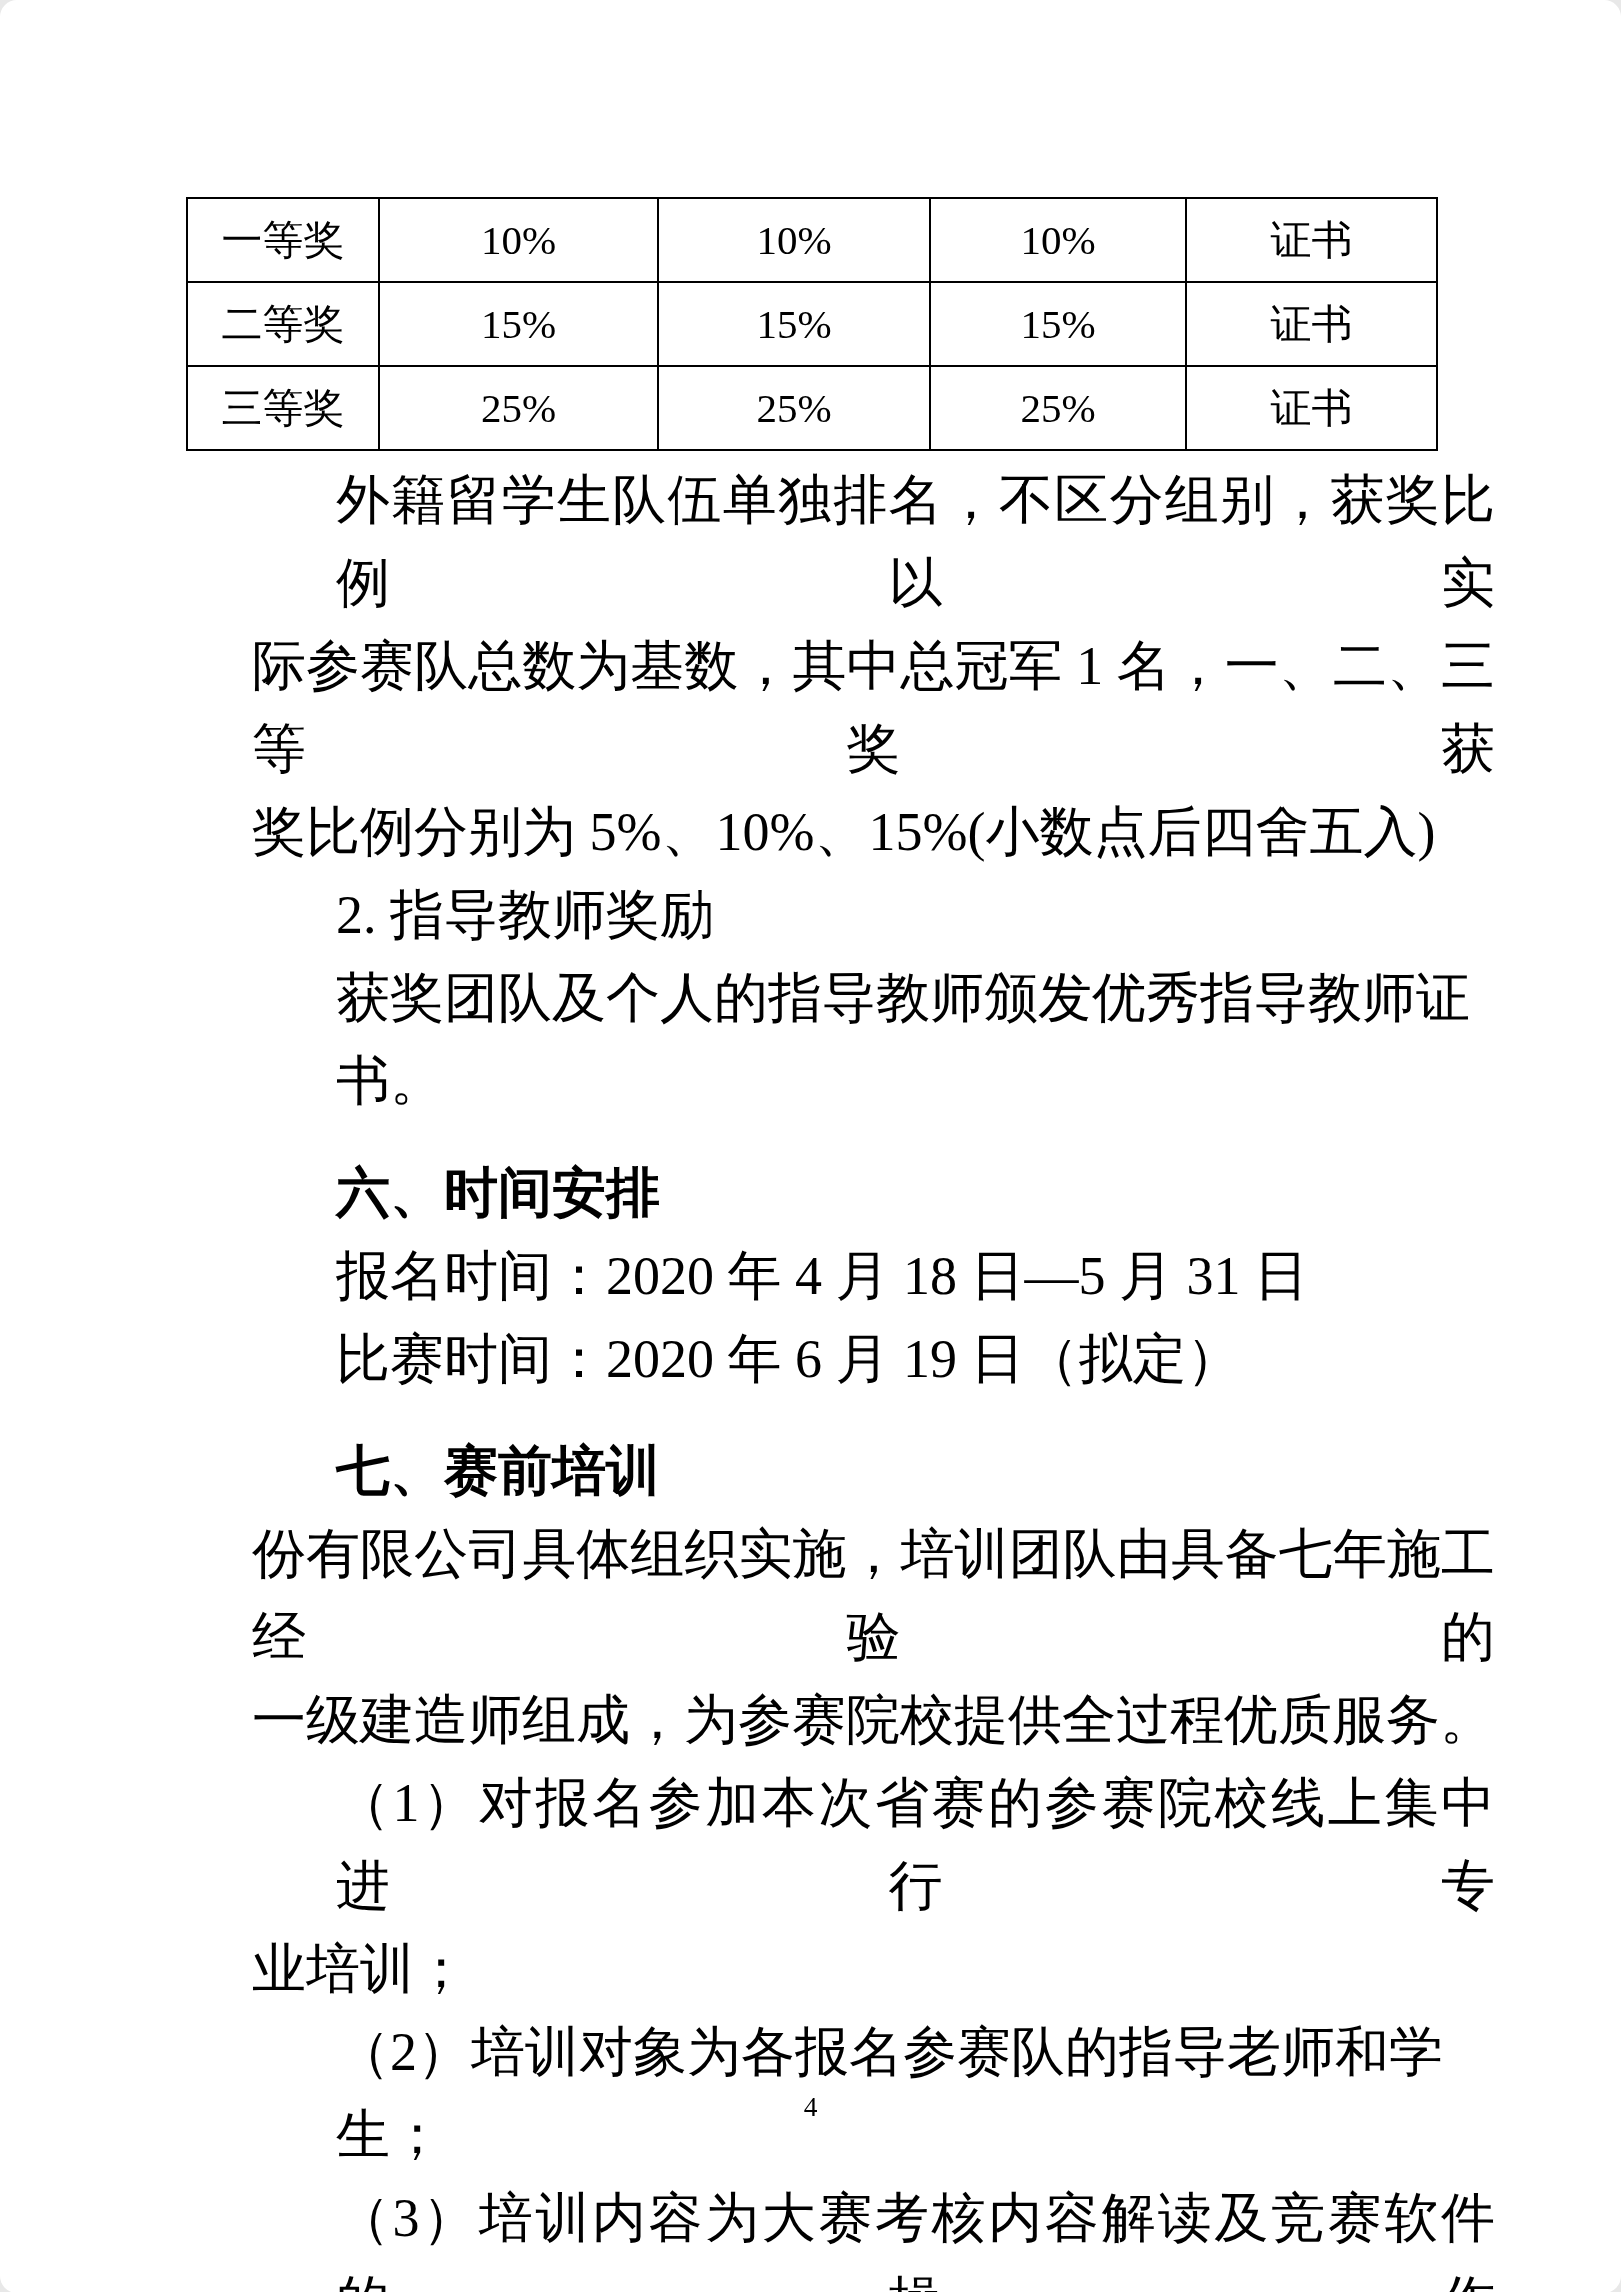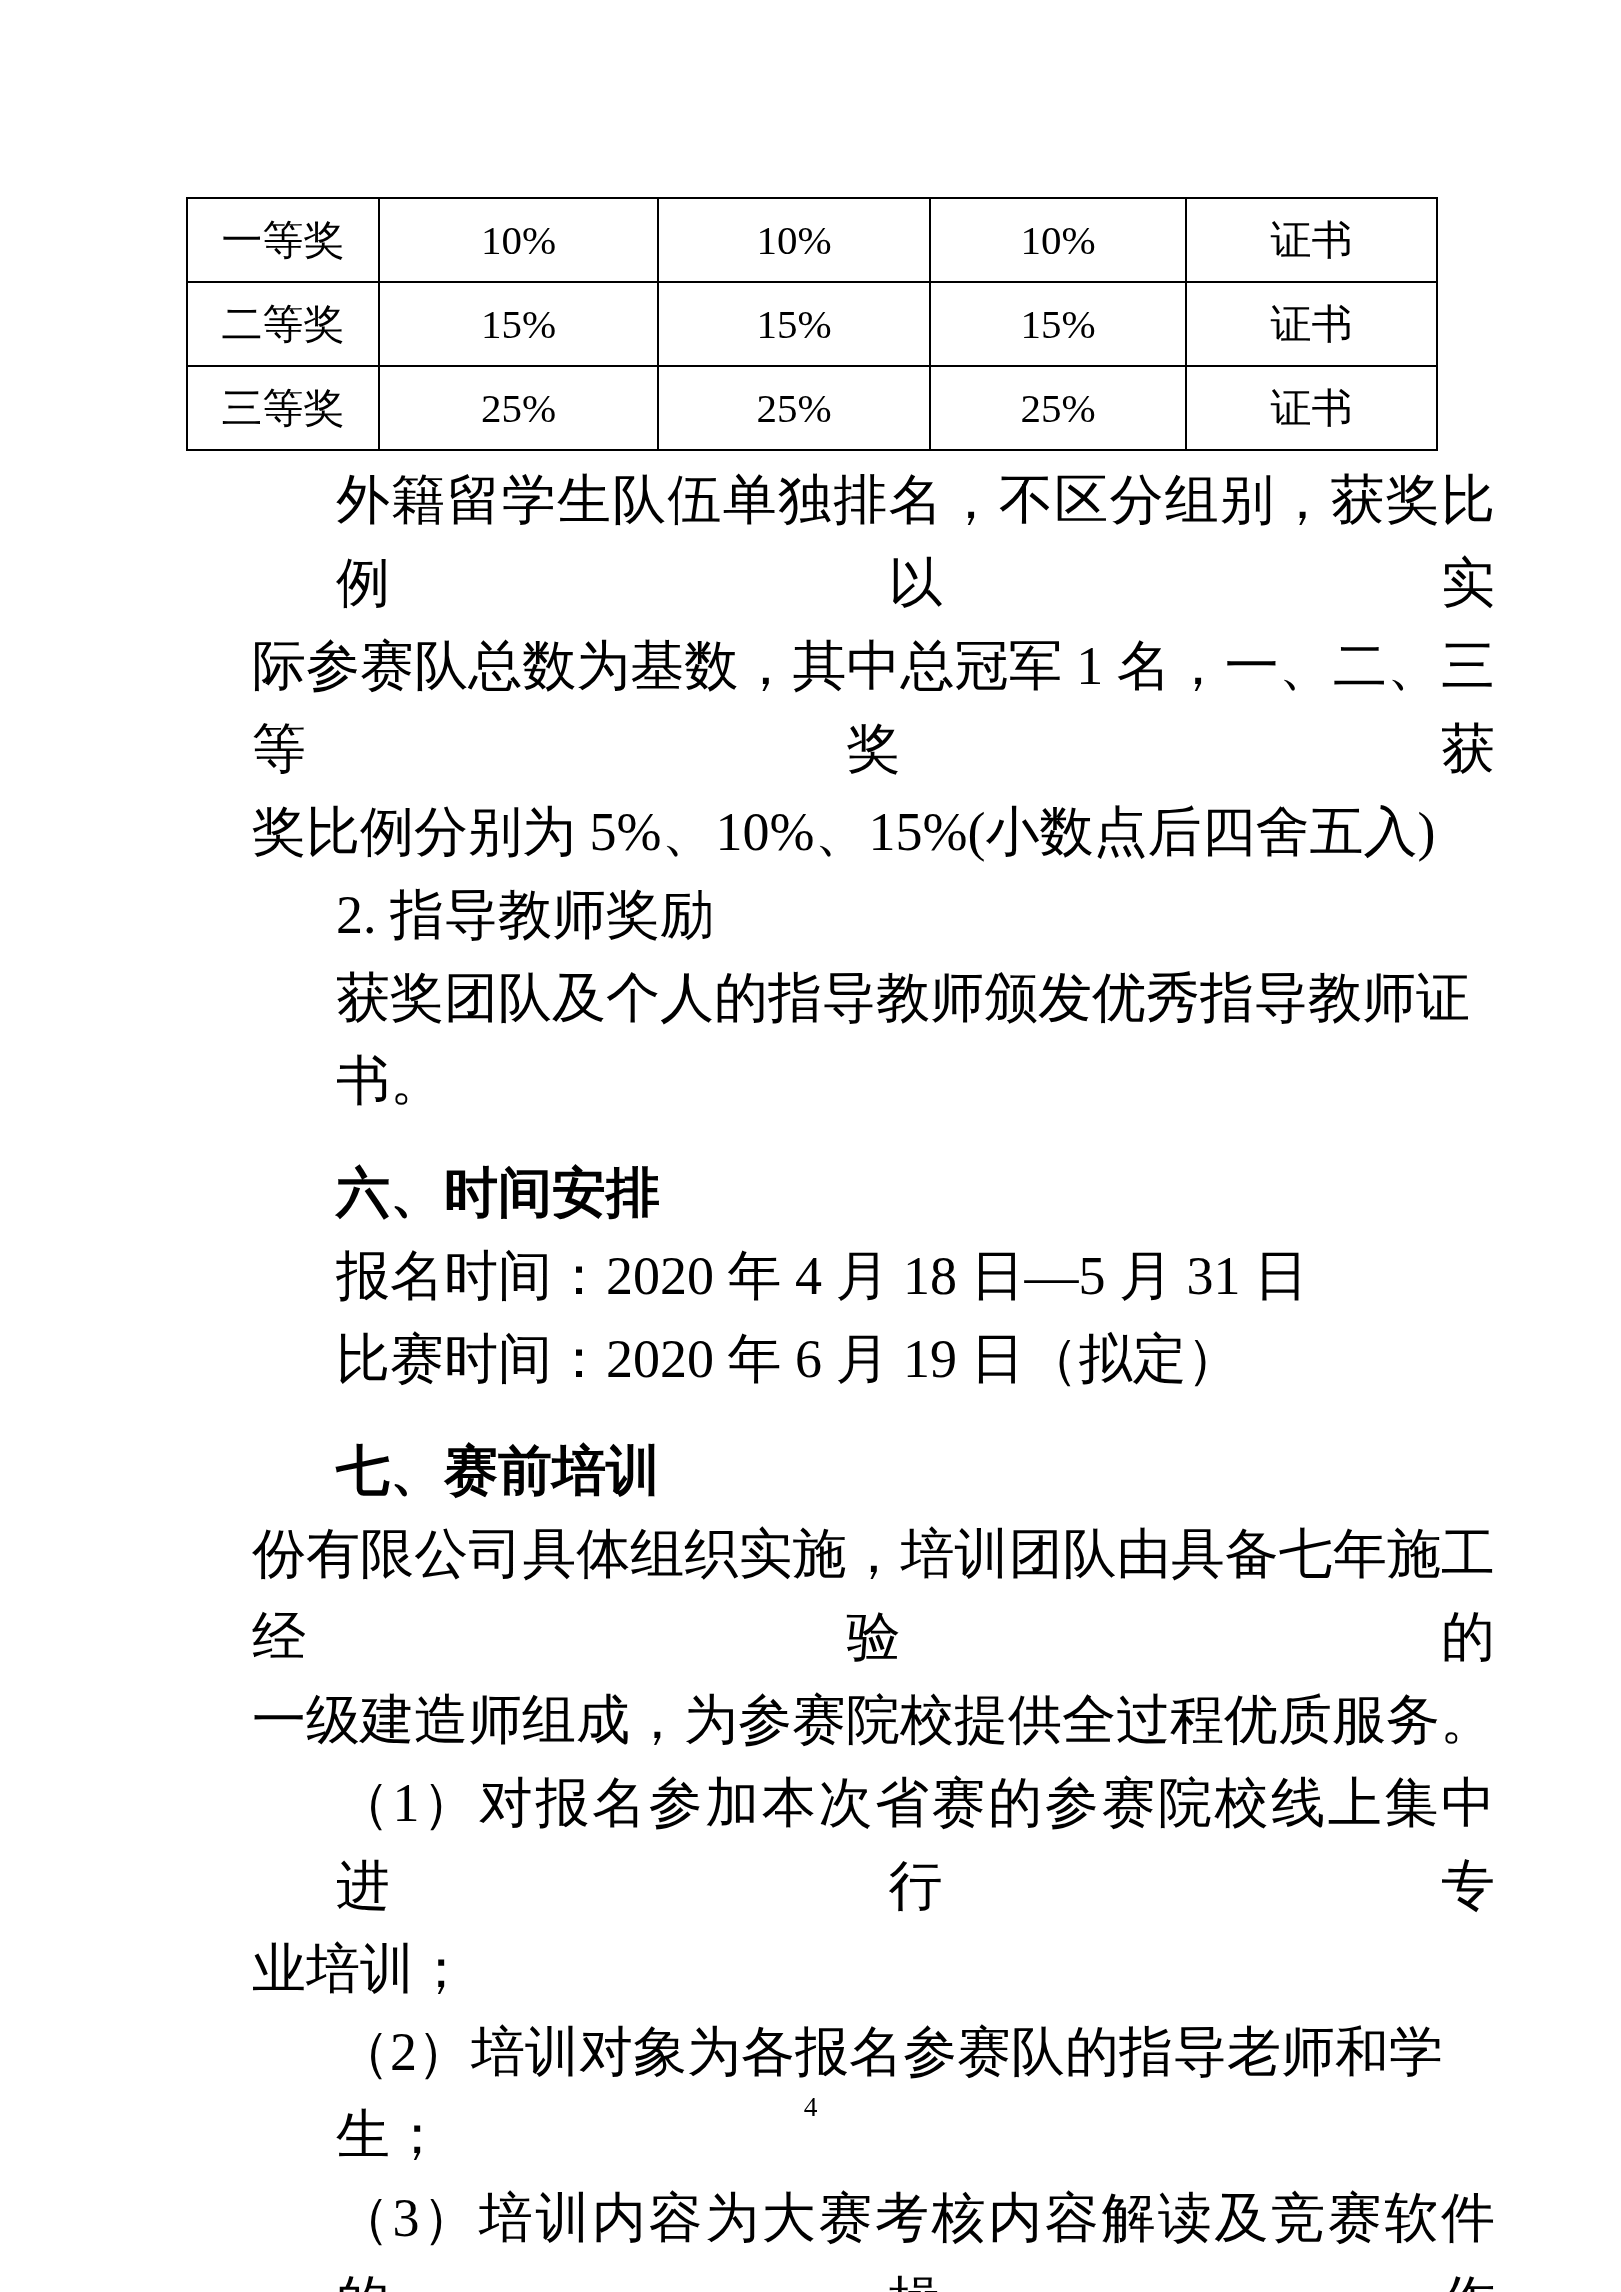--- a/index.html
+++ b/index.html
@@ -5,20 +5,21 @@
   html, body { margin: 0; padding: 0; background: #e8e8e8; }
   .page {
     position: relative;
     width: 1621px;
     height: 2293px;
     margin: 0 auto;
     background: #ffffff;
     color: #000000;
     font-family: "Liberation Serif", "DejaVu Serif", serif;
     overflow: hidden;
+    border-radius: 17px;
   }
   table.award-table {
     position: absolute;
     left: 186px;
     top: 197px;
     width: 1250px;
     border-collapse: collapse;
     table-layout: fixed;
     font-size: 41px;
   }

